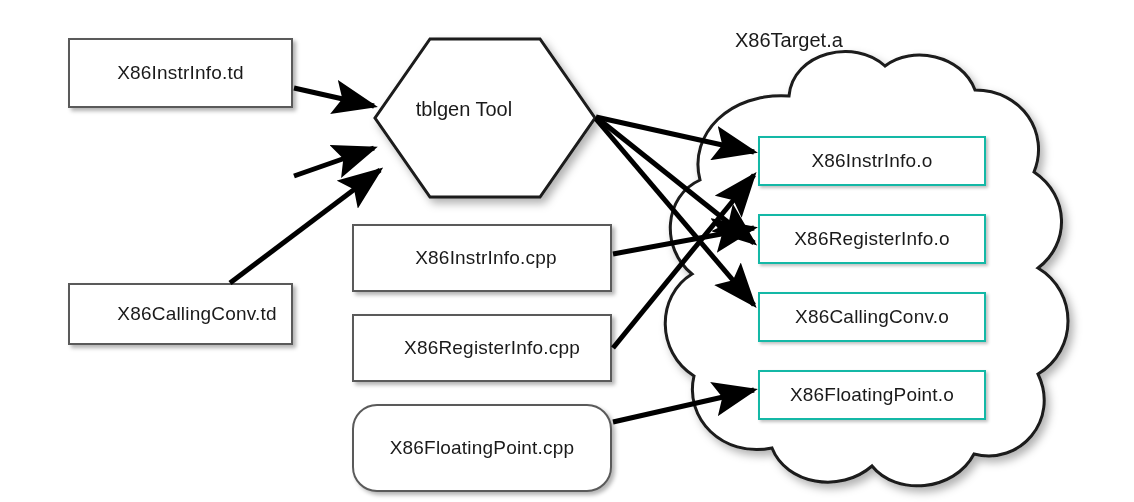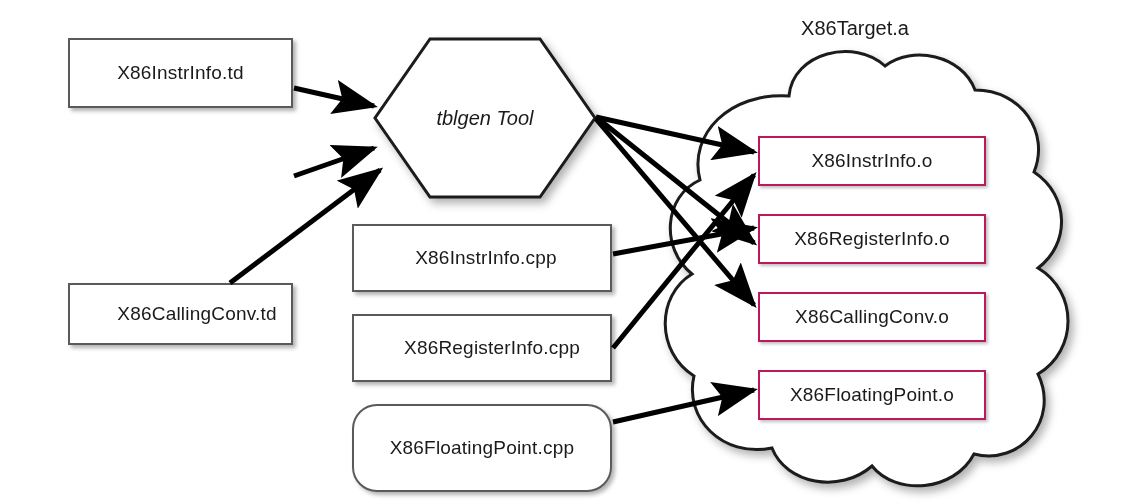--- a/index.html
+++ b/index.html
@@ -6,25 +6,25 @@
   body{width:1134px;height:502px;position:relative;overflow:hidden;
        font-family:"Liberation Sans","DejaVu Sans",sans-serif;}
   #stage{position:absolute;left:0;top:0;width:1134px;height:502px;}
   svg.layer{position:absolute;left:0;top:0;width:1134px;height:502px;}
   #svg-shapes{z-index:1;}
   #svg-arrows{z-index:3;}
   .node{position:absolute;z-index:2;display:flex;align-items:center;justify-content:center;
         box-sizing:border-box;background:#fff;border:2px solid #5a5a5a;
         box-shadow:3px 3px 4px rgba(0,0,0,0.30);}
   .node span{font-size:19px;color:#1a1a1a;letter-spacing:0.2px;white-space:nowrap;}
-  .node.out{border:2px solid #be185d;box-shadow:2px 2px 3px rgba(0,0,0,0.25);}
-  .hexlabel{position:absolute;z-index:2;display:flex;align-items:center;justify-content:center;
-            width:220px;left:375px;top:98px;height:40px;font-style:italic;}
+  .node.out{border:2px solid #14b8a6;box-shadow:2px 2px 3px rgba(0,0,0,0.25);}
+  .hexlabel{position:absolute;z-index:2;display:flex;align-items:flex-start;justify-content:center;
+            width:220px;left:354px;top:98px;height:40px;}
   .hexlabel span{font-size:20px;color:#1a1a1a;white-space:nowrap;}
-  .cloudtitle{position:absolute;z-index:4;left:735px;top:17px;width:240px;text-align:center;}
+  .cloudtitle{position:absolute;z-index:4;left:735px;top:29px;width:240px;}
   .cloudtitle span{font-size:20px;color:#1a1a1a;white-space:nowrap;}
 </style>
 </head>
 <body>
 
 <div id="stage">
 
   <svg class="layer" id="svg-shapes" viewBox="0 0 1134 502">
     <defs>
       <filter id="softshadow" x="-30%" y="-30%" width="180%" height="180%">

